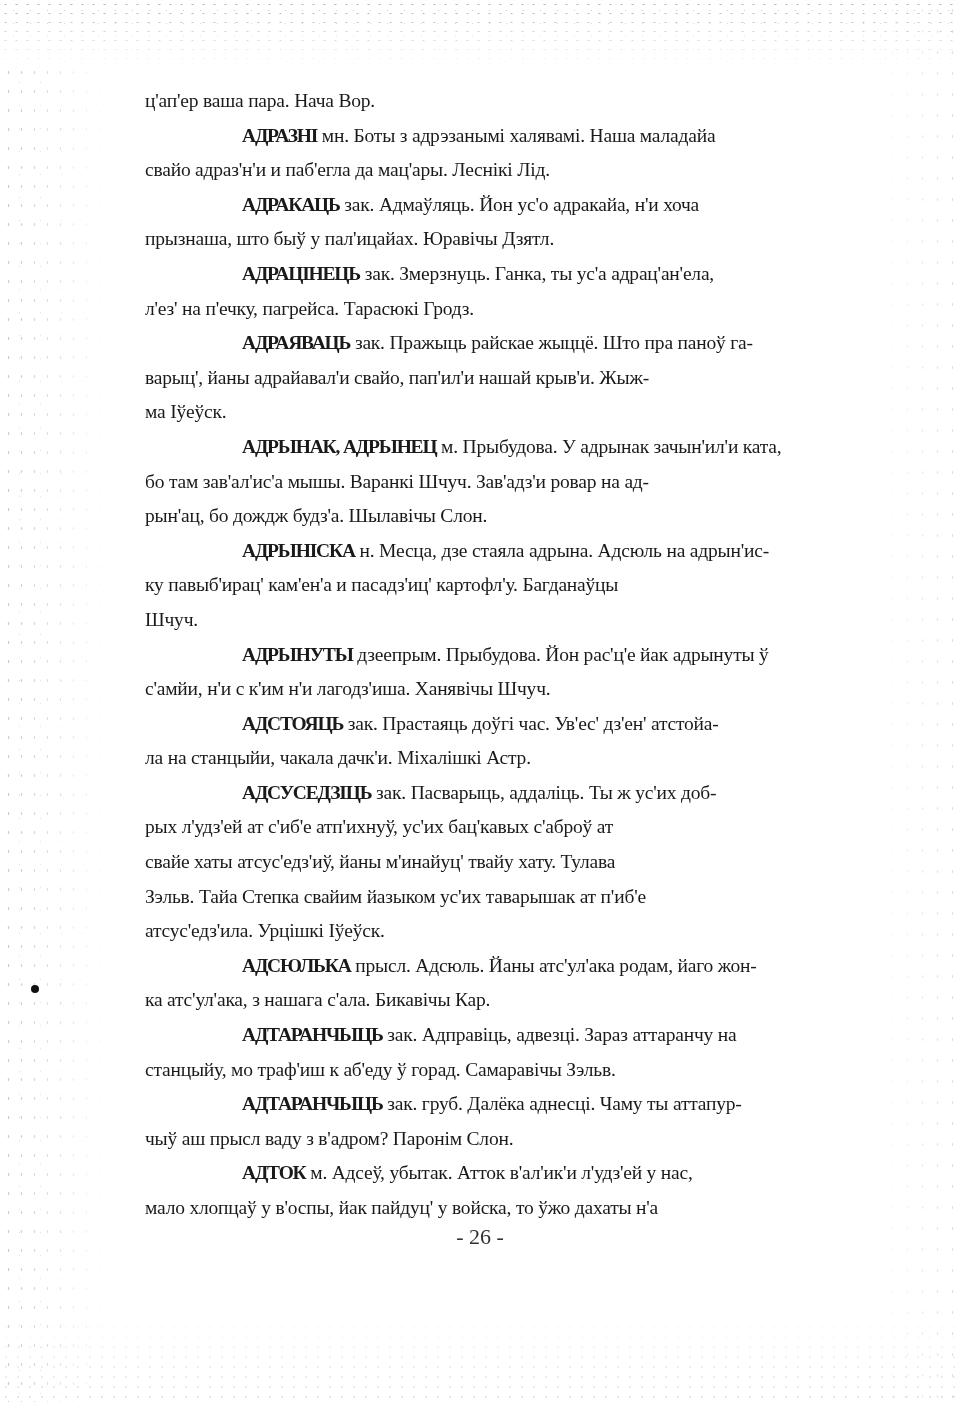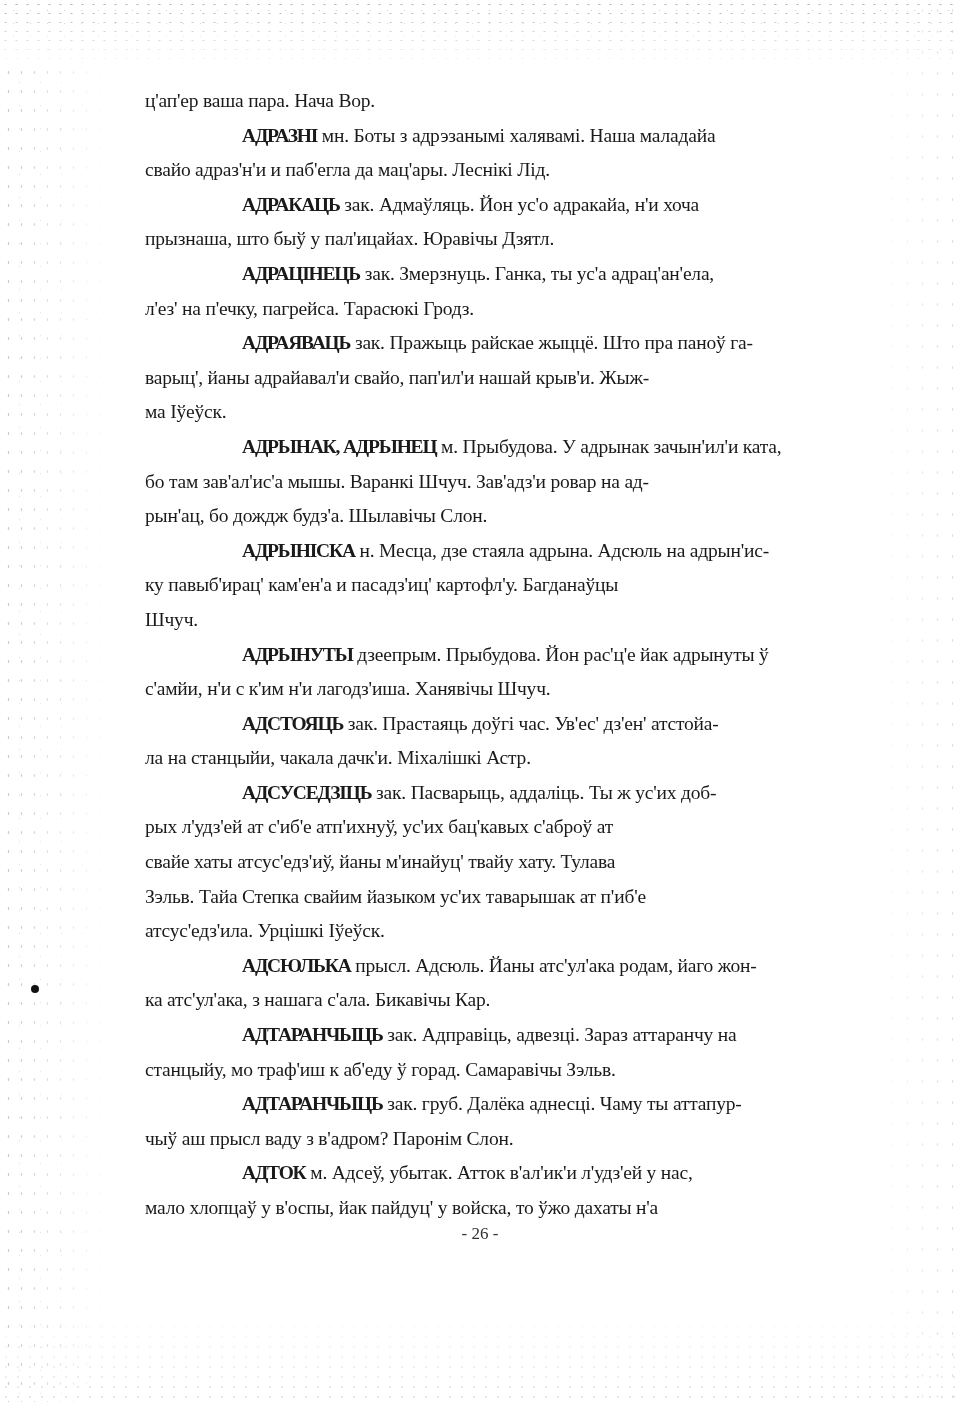--- a/index.html
+++ b/index.html
@@ -48,21 +48,21 @@
   .text-block {
     position: absolute; left: 145px; top: 84px; width: 760px;
     font-size: 19.5px; line-height: 34.6px; letter-spacing: -0.2px;
   }
   .line { white-space: pre; height: 34.6px; }
   .entry { margin-top: 0px; }
   .entry .line.first { padding-left: 60px; }
   .headword { font-weight: bold; letter-spacing: -1.2px; margin-left: 37px; }
   .page-number {
     position: absolute; left: 430px; top: 1224px; width: 100px; text-align: center;
-    font-size: 17px; color: #333;
+    font-size: 22px; color: #333;
   }
 </style>
 </head>
 <body>
 
 <div class="page">
   <div class="noise top"></div>
   <div class="noise left"></div>
   <div class="noise right"></div>
   <div class="noise bottom"></div>

